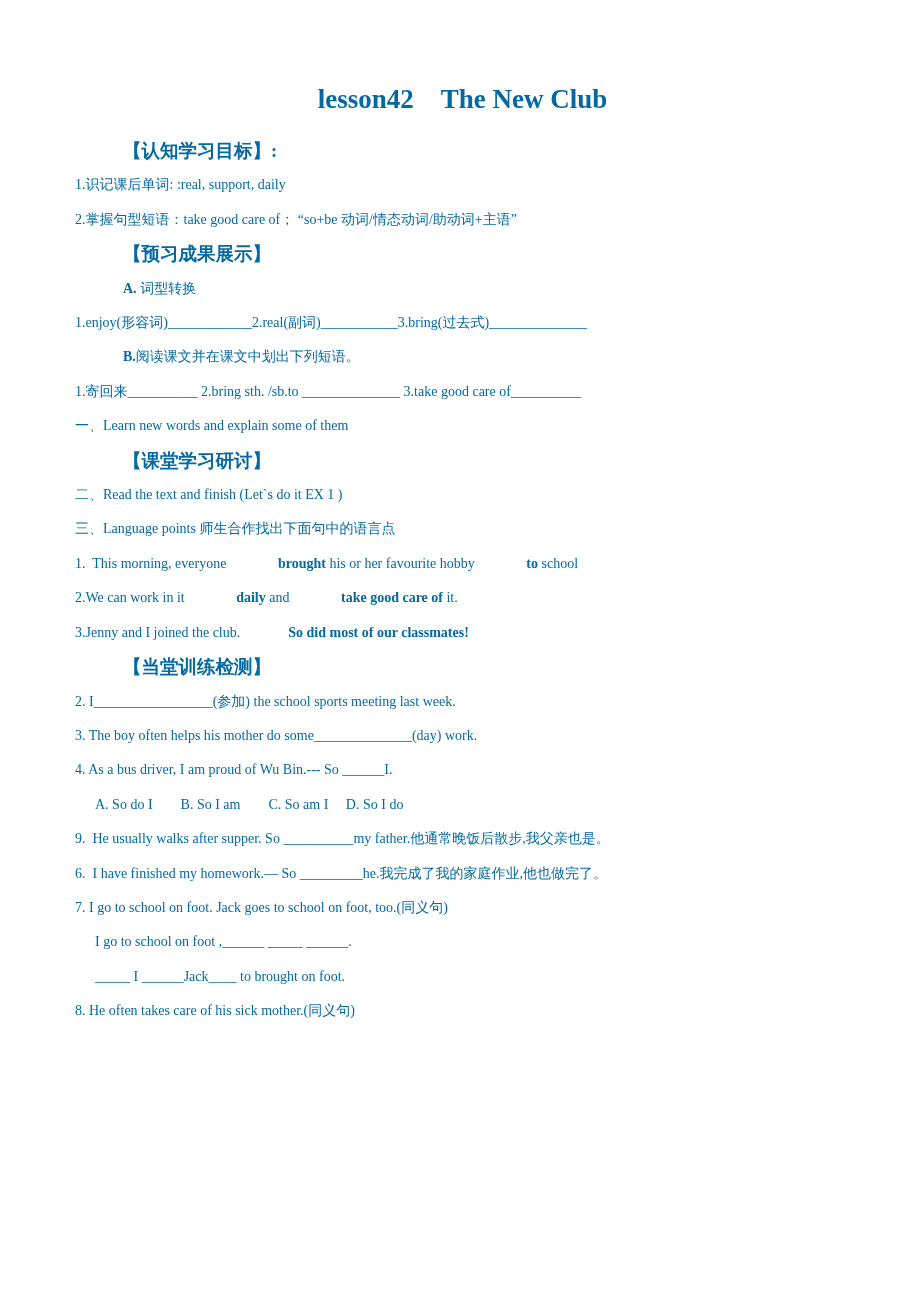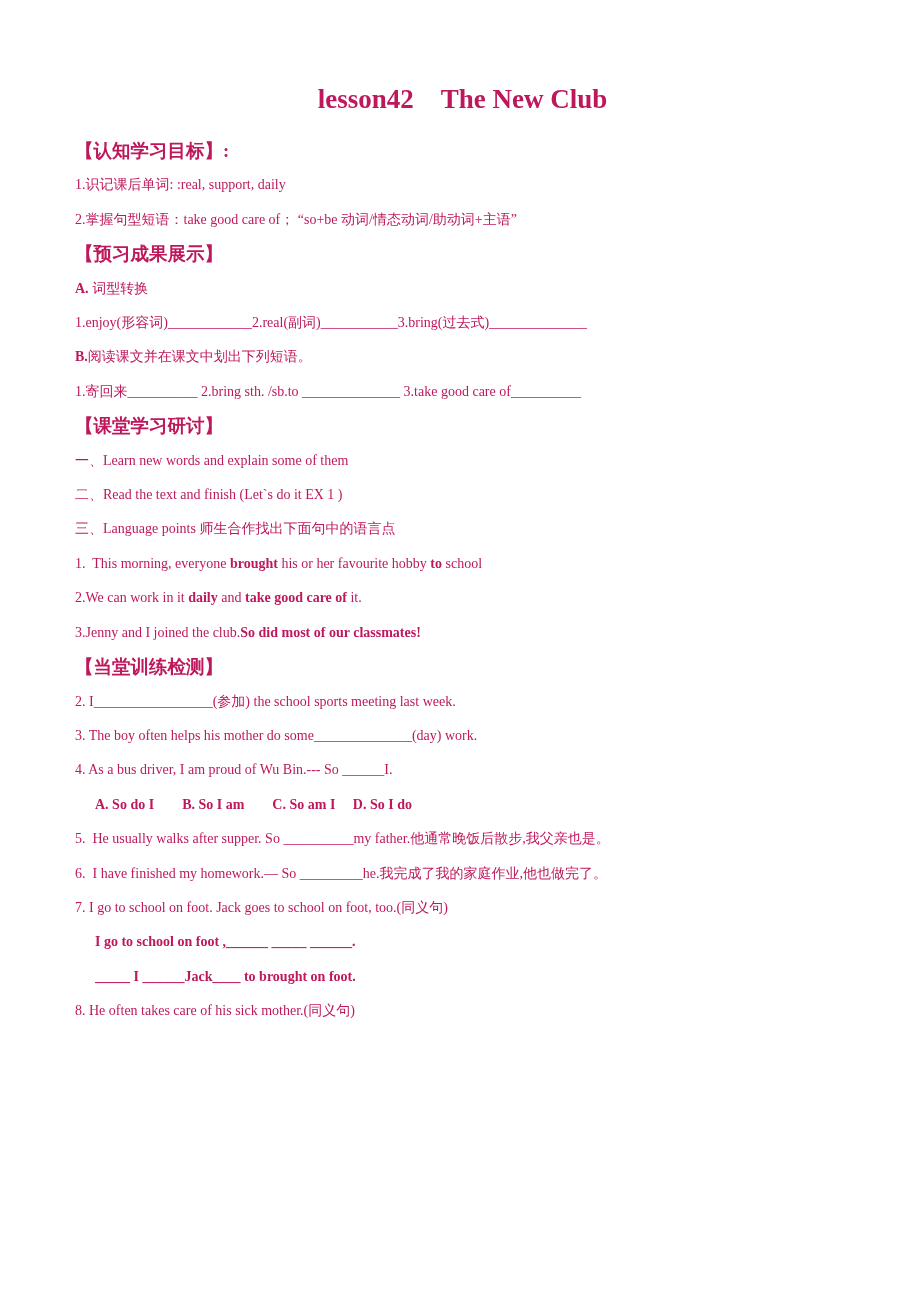--- a/index.html
+++ b/index.html
@@ -3,67 +3,67 @@
 <meta charset="utf-8">
 <style>
   html, body { margin: 0; padding: 0; background: #ffffff; }
   .doc {
     position: relative;
     width: 920px;
     height: 1300px;
     box-sizing: border-box;
     padding: 84px 70px 0 75px;
     background: #ffffff;
-    color: #be185d;
+    color: #0369a1;
     font-family: "Liberation Serif", "DejaVu Serif", serif;
     overflow: hidden;
   }
   .title {
     text-align: center;
     font-weight: bold;
     font-size: 27px;
     line-height: 30px;
     margin-bottom: 20px;
     white-space: pre-wrap;
   }
   .line {
     font-size: 14px;
     line-height: 34.4px;
     white-space: pre-wrap;
   }
   .line.h { font-weight: bold; font-size: 18.5px; }
-  .bold { font-weight: bold; }
-  .ind1 { padding-left: 20px; font-weight: bold; }
+  .bold { font-weight: bold; margin-left: 48px; }
+  .ind1 { padding-left: 20px; }
 </style>
 </head>
 <body>
 
 <div class="doc">
   <div class="title">lesson42　The New Club</div>
   <div>
       <div class="line h"><span class="bold">【认知学习目标】:</span></div>
       <div class="line"><span>1.识记课后单词: :real, support, daily</span></div>
       <div class="line"><span>2.掌握句型短语：take good care of； “so+be 动词/情态动词/助动词+主语”</span></div>
       <div class="line h"><span class="bold">【预习成果展示】</span></div>
       <div class="line"><span class="bold">A. </span><span>词型转换</span></div>
       <div class="line"><span>1.enjoy(形容词)____________2.real(副词)___________3.bring(过去式)______________</span></div>
       <div class="line"><span class="bold">B.</span><span>阅读课文并在课文中划出下列短语。</span></div>
       <div class="line"><span>1.寄回来__________ 2.bring sth. /sb.to ______________ 3.take good care of__________</span></div>
+      <div class="line"><span>一、Learn new words and explain some of them</span></div>
       <div class="line h"><span class="bold">【课堂学习研讨】</span></div>
-      <div class="line"><span>一、Learn new words and explain some of them</span></div>
       <div class="line"><span>二、Read the text and finish (Let`s do it EX 1 )</span></div>
       <div class="line"><span>三、Language points 师生合作找出下面句中的语言点</span></div>
       <div class="line"><span>1.  This morning, everyone </span><span class="bold">brought</span><span> his or her favourite hobby </span><span class="bold">to</span><span> school</span></div>
       <div class="line"><span>2.We can work in it </span><span class="bold">daily</span><span> and </span><span class="bold">take good care of</span><span> it.</span></div>
       <div class="line"><span>3.Jenny and I joined the club.</span><span class="bold">So did most of our classmates!</span></div>
       <div class="line h"><span class="bold">【当堂训练检测】</span></div>
       <div class="line"><span>2. I_________________(参加) the school sports meeting last week.</span></div>
       <div class="line"><span>3. The boy often helps his mother do some______________(day) work.</span></div>
       <div class="line"><span>4. As a bus driver, I am proud of Wu Bin.--- So ______I.</span></div>
       <div class="line ind1"><span>A. So do I        B. So I am        C. So am I     D. So I do</span></div>
-      <div class="line"><span>5.  He usually walks after supper. So __________my father.他通常晚饭后散步,我父亲也是。</span></div>
+      <div class="line"><span>9.  He usually walks after supper. So __________my father.他通常晚饭后散步,我父亲也是。</span></div>
       <div class="line"><span>6.  I have finished my homework.— So _________he.我完成了我的家庭作业,他也做完了。</span></div>
       <div class="line"><span>7. I go to school on foot. Jack goes to school on foot, too.(同义句)</span></div>
       <div class="line ind1"><span>I go to school on foot ,______ _____ ______.</span></div>
       <div class="line ind1"><span>_____ I ______Jack____ to brought on foot.</span></div>
       <div class="line"><span>8. He often takes care of his sick mother.(同义句)</span></div>
     </div>
 </div>
 
 </body></html>

